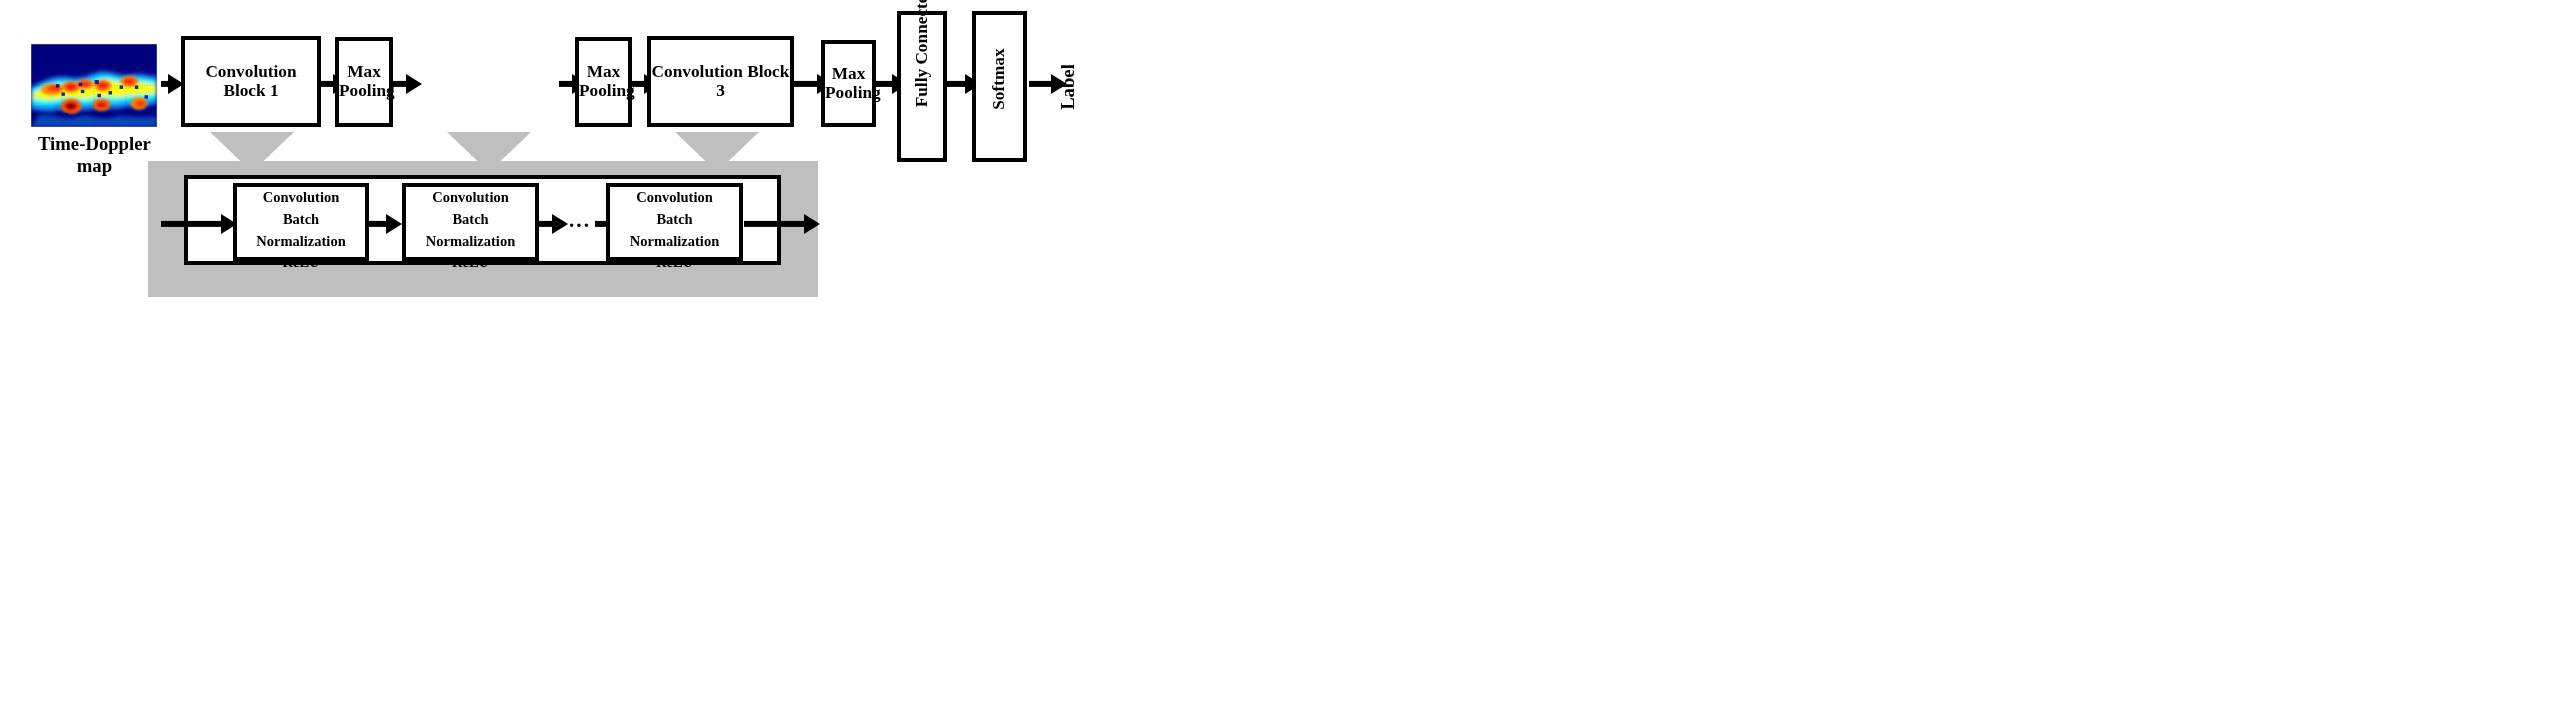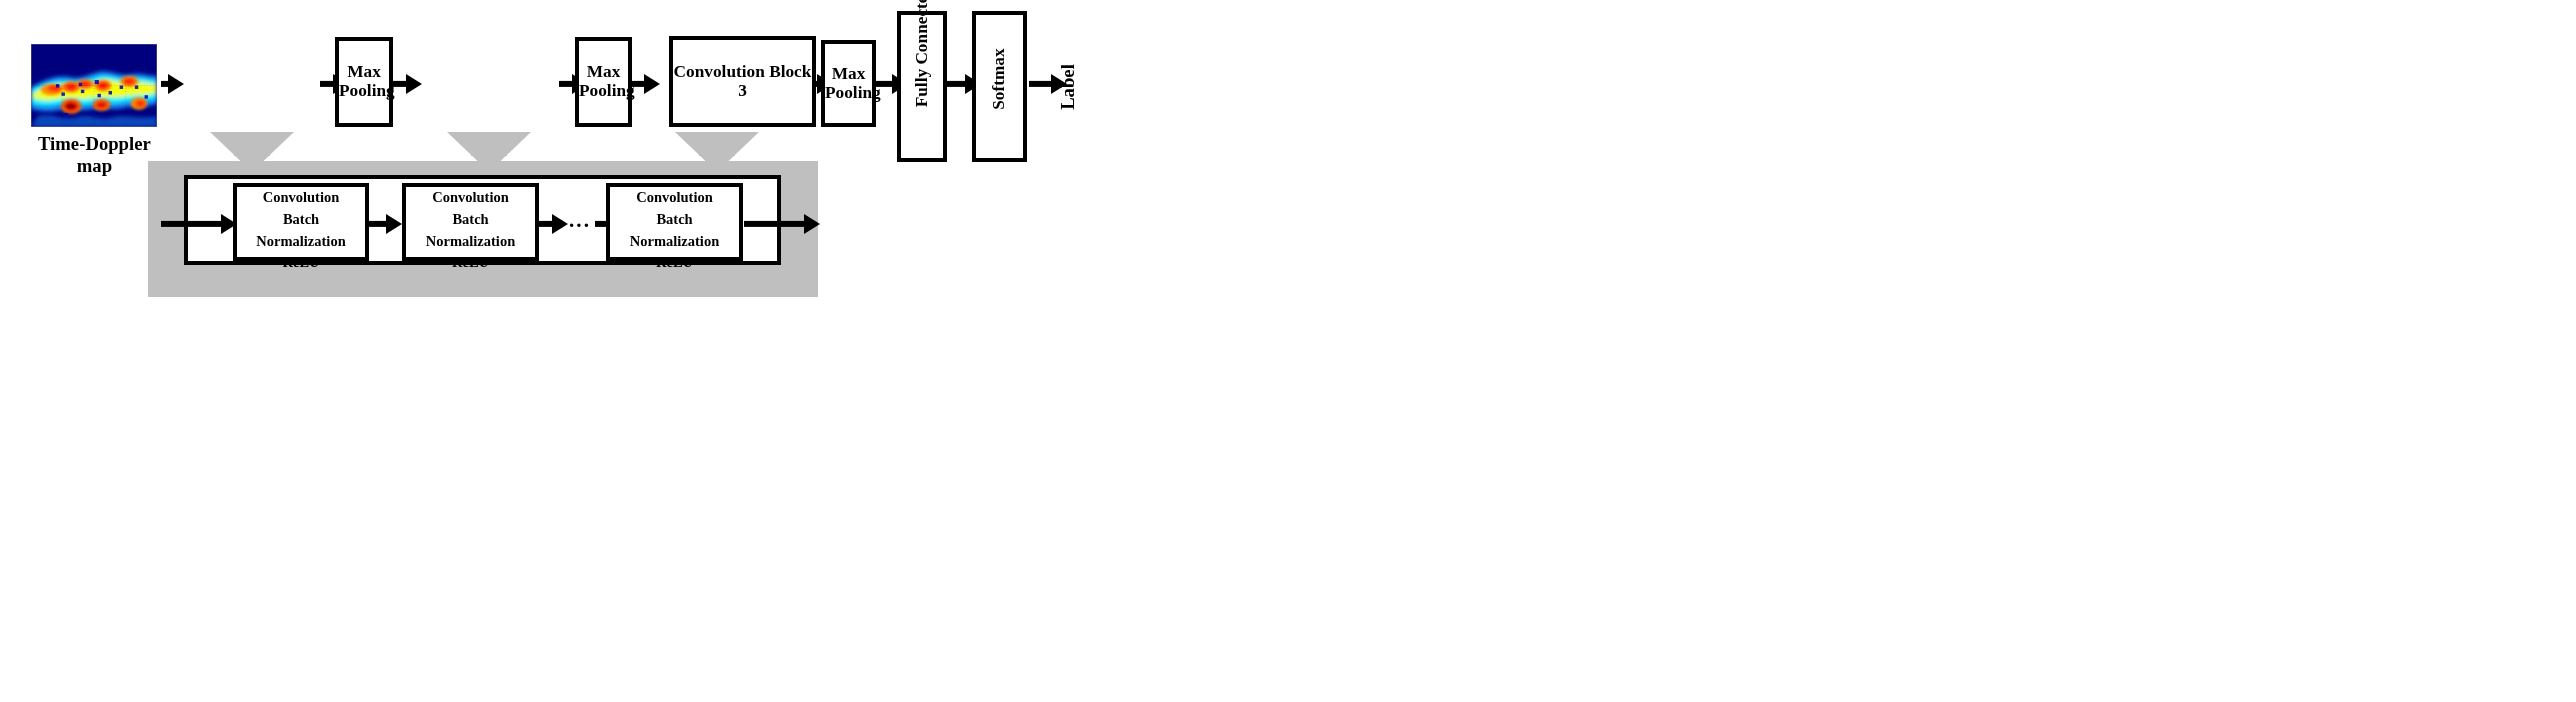--- a/index.html
+++ b/index.html
@@ -253,33 +253,36 @@
   <div class="arrow-h" style="left:947px; top:84px; width:36px;">
     <div class="shaft" style="width:23.5px;"></div>
     <div class="head" style="left:18px;"></div>
   </div>
 
   <div class="arrow-h" style="left:1029px; top:84px; width:40px;">
     <div class="shaft" style="width:28px;"></div>
     <div class="head" style="left:22px;"></div>
   </div>
 
+  <div class="node" style="left:181px; top:36px; width:140px; height:91px; font-size:17.3px;">
+    <span class="node-label">Convolution Block 1</span>
+  </div>
 
   <div class="node" style="left:335px; top:37px; width:58px; height:90px; font-size:17.3px;">
     <span class="node-label">Max
 Pooling</span>
   </div>
 
 
   <div class="node" style="left:575px; top:37px; width:57px; height:90px; font-size:17.3px;">
     <span class="node-label">Max
 Pooling</span>
   </div>
 
-  <div class="node" style="left:669px; top:36px; width:147px; height:91px; font-size:17.3px;">
+  <div class="node" style="left:647px; top:36px; width:147px; height:91px; font-size:17.3px;">
     <span class="node-label">Convolution Block 3</span>
   </div>
 
   <div class="node" style="left:821px; top:40px; width:55px; height:87px; font-size:17.3px;">
     <span class="node-label">Max
 Pooling</span>
   </div>
 
   <div class="node vertical" style="left:897px; top:11px; width:50px; height:151px; font-size:17.3px;">
     <span class="node-label">Fully Connected Layer</span>

